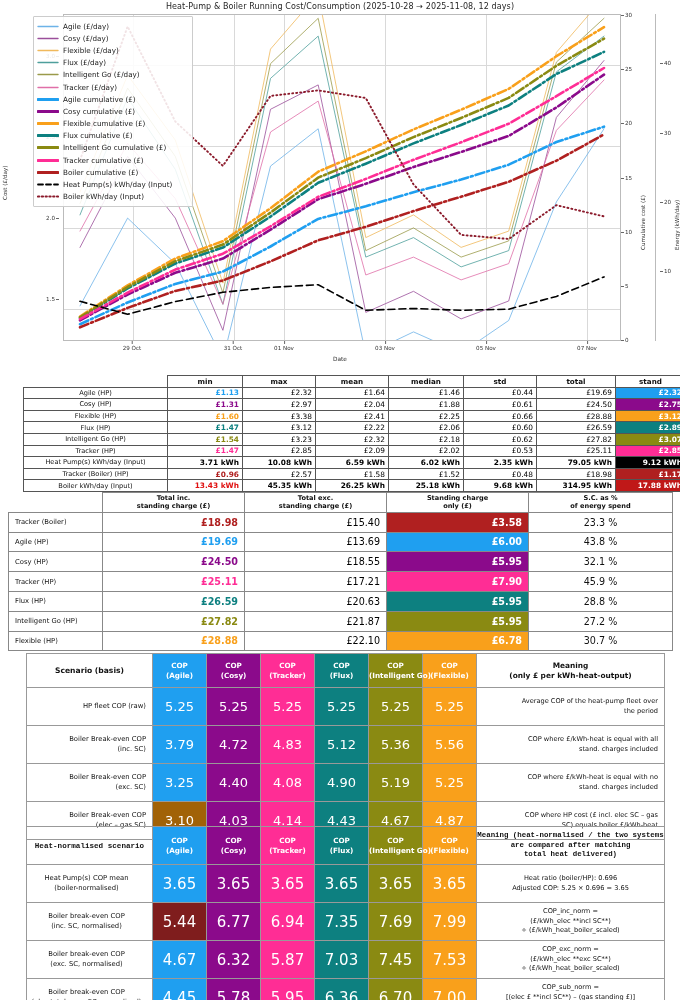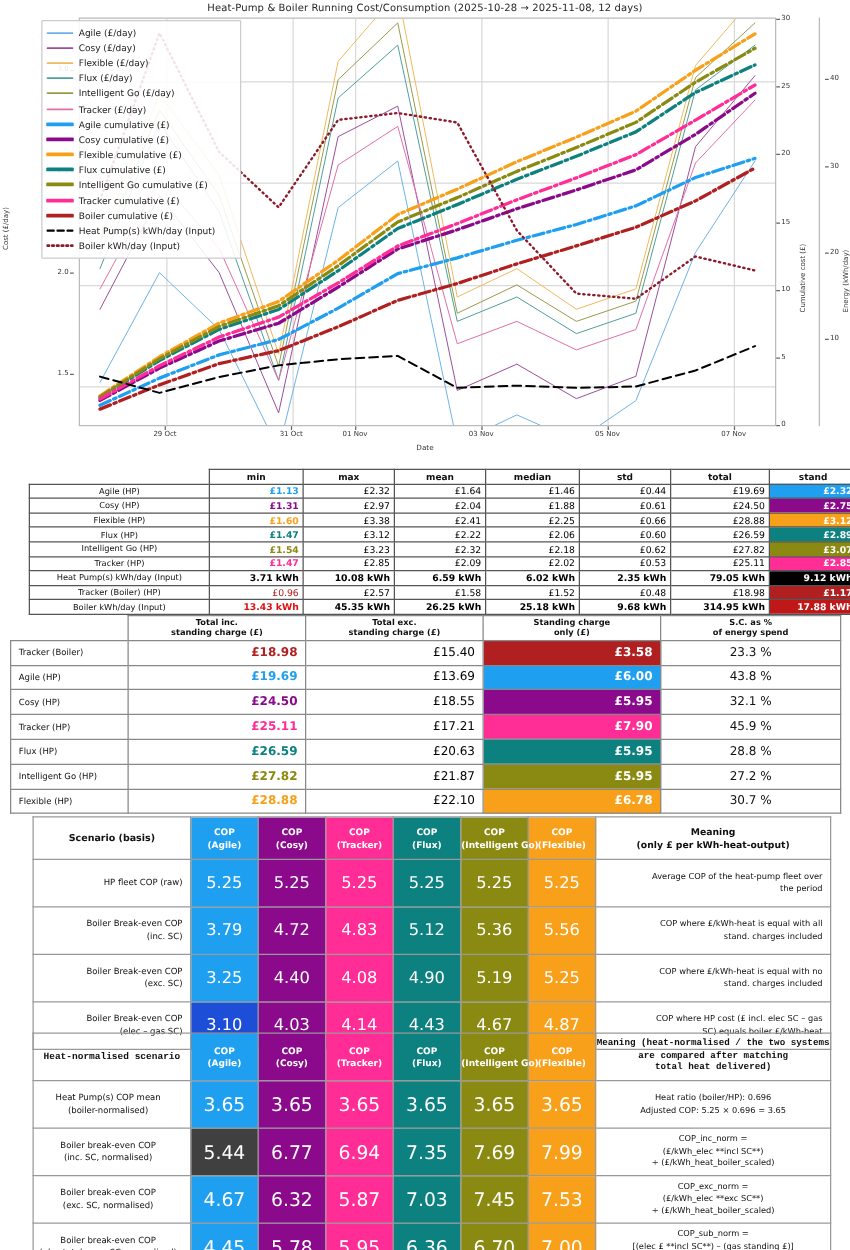--- a/index.html
+++ b/index.html
@@ -379,21 +379,21 @@
           <td class="bold" style="color: rgb(0, 0, 0); font-weight: bold;">3.71 kWh</td>
           <td class="bold">10.08 kWh</td>
           <td class="bold">6.59 kWh</td>
           <td class="bold">6.02 kWh</td>
           <td class="bold">2.35 kWh</td>
           <td class="bold">79.05 kWh</td>
           <td class="hl" style="background: rgb(0, 0, 0);">9.12 kWh</td>
         </tr>
         <tr>
           <td class="lbl">Tracker (Boiler) (HP)</td>
-          <td style="color: rgb(176, 32, 32); font-weight: normal;">£0.96</td>
+          <td style="color: rgb(176, 32, 32); font-weight: bold;">£0.96</td>
           <td>£2.57</td>
           <td>£1.58</td>
           <td>£1.52</td>
           <td>£0.48</td>
           <td>£18.98</td>
           <td class="hl" style="background: rgb(176, 32, 32); margin-top: 11px;">£1.17</td>
         </tr>
         <tr>
           <td class="lbl">Boiler kWh/day (Input)</td>
           <td class="bold" style="color: rgb(224, 16, 16); font-weight: bold;">13.43 kWh</td>
@@ -526,21 +526,21 @@
           <td class="cop-val" style="background: rgb(31, 159, 240);">3.25</td>
           <td class="cop-val" style="background: rgb(139, 10, 139);">4.40</td>
           <td class="cop-val" style="background: rgb(255, 45, 149);">4.08</td>
           <td class="cop-val" style="background: rgb(13, 128, 128);">4.90</td>
           <td class="cop-val" style="background: rgb(138, 138, 18);">5.19</td>
           <td class="cop-val" style="background: rgb(249, 160, 27);">5.25</td>
           <td class="mean">COP where £/kWh-heat is equal with no<br>stand. charges included</td>
         </tr>
         <tr>
           <td class="lbl"><span class="overflow-lbl">Boiler Break-even COP</span><br><span class="overflow-lbl">(elec – gas SC)</span></td>
-          <td class="cop-val" style="background: #1d4ed8;">3.10</td>
+          <td class="cop-val" style="background: #a16207;">3.10</td>
           <td class="cop-val" style="background: rgb(139, 10, 139);">4.03</td>
           <td class="cop-val" style="background: rgb(255, 45, 149);">4.14</td>
           <td class="cop-val" style="background: rgb(13, 128, 128);">4.43</td>
           <td class="cop-val" style="background: rgb(138, 138, 18);">4.67</td>
           <td class="cop-val" style="background: rgb(249, 160, 27);">4.87</td>
           <td class="mean">COP where HP cost (£ incl. elec SC  – gas<br>SC) equals boiler £/kWh-heat</td>
         </tr>
       </tbody>
   </table>
 
@@ -573,21 +573,21 @@
           <td class="cop-val" style="background: rgb(31, 159, 240);">3.65</td>
           <td class="cop-val" style="background: rgb(139, 10, 139);">3.65</td>
           <td class="cop-val" style="background: rgb(255, 45, 149);">3.65</td>
           <td class="cop-val" style="background: rgb(13, 128, 128);">3.65</td>
           <td class="cop-val" style="background: rgb(138, 138, 18);">3.65</td>
           <td class="cop-val" style="background: rgb(249, 160, 27);">3.65</td>
           <td class="mean-c">Heat ratio (boiler/HP): 0.696<br>Adjusted COP: 5.25 × 0.696 = 3.65</td>
         </tr>
         <tr>
           <td class="lbl"><span class="overflow-lbl">Boiler break-even COP</span><br><span class="overflow-lbl">(inc. SC, normalised)</span></td>
-          <td class="cop-val" style="background: #404040;">5.44</td>
+          <td class="cop-val" style="background: #7f1d1d;">5.44</td>
           <td class="cop-val" style="background: rgb(139, 10, 139);">6.77</td>
           <td class="cop-val" style="background: rgb(255, 45, 149);">6.94</td>
           <td class="cop-val" style="background: rgb(13, 128, 128);">7.35</td>
           <td class="cop-val" style="background: rgb(138, 138, 18);">7.69</td>
           <td class="cop-val" style="background: rgb(249, 160, 27);">7.99</td>
           <td class="mean-c">COP_inc_norm =<br>(£/kWh_elec **incl SC**)<br>÷ (£/kWh_heat_boiler_scaled)</td>
         </tr>
         <tr>
           <td class="lbl"><span class="overflow-lbl">Boiler break-even COP</span><br><span class="overflow-lbl">(exc. SC, normalised)</span></td>
           <td class="cop-val" style="background: rgb(31, 159, 240);">4.67</td>

